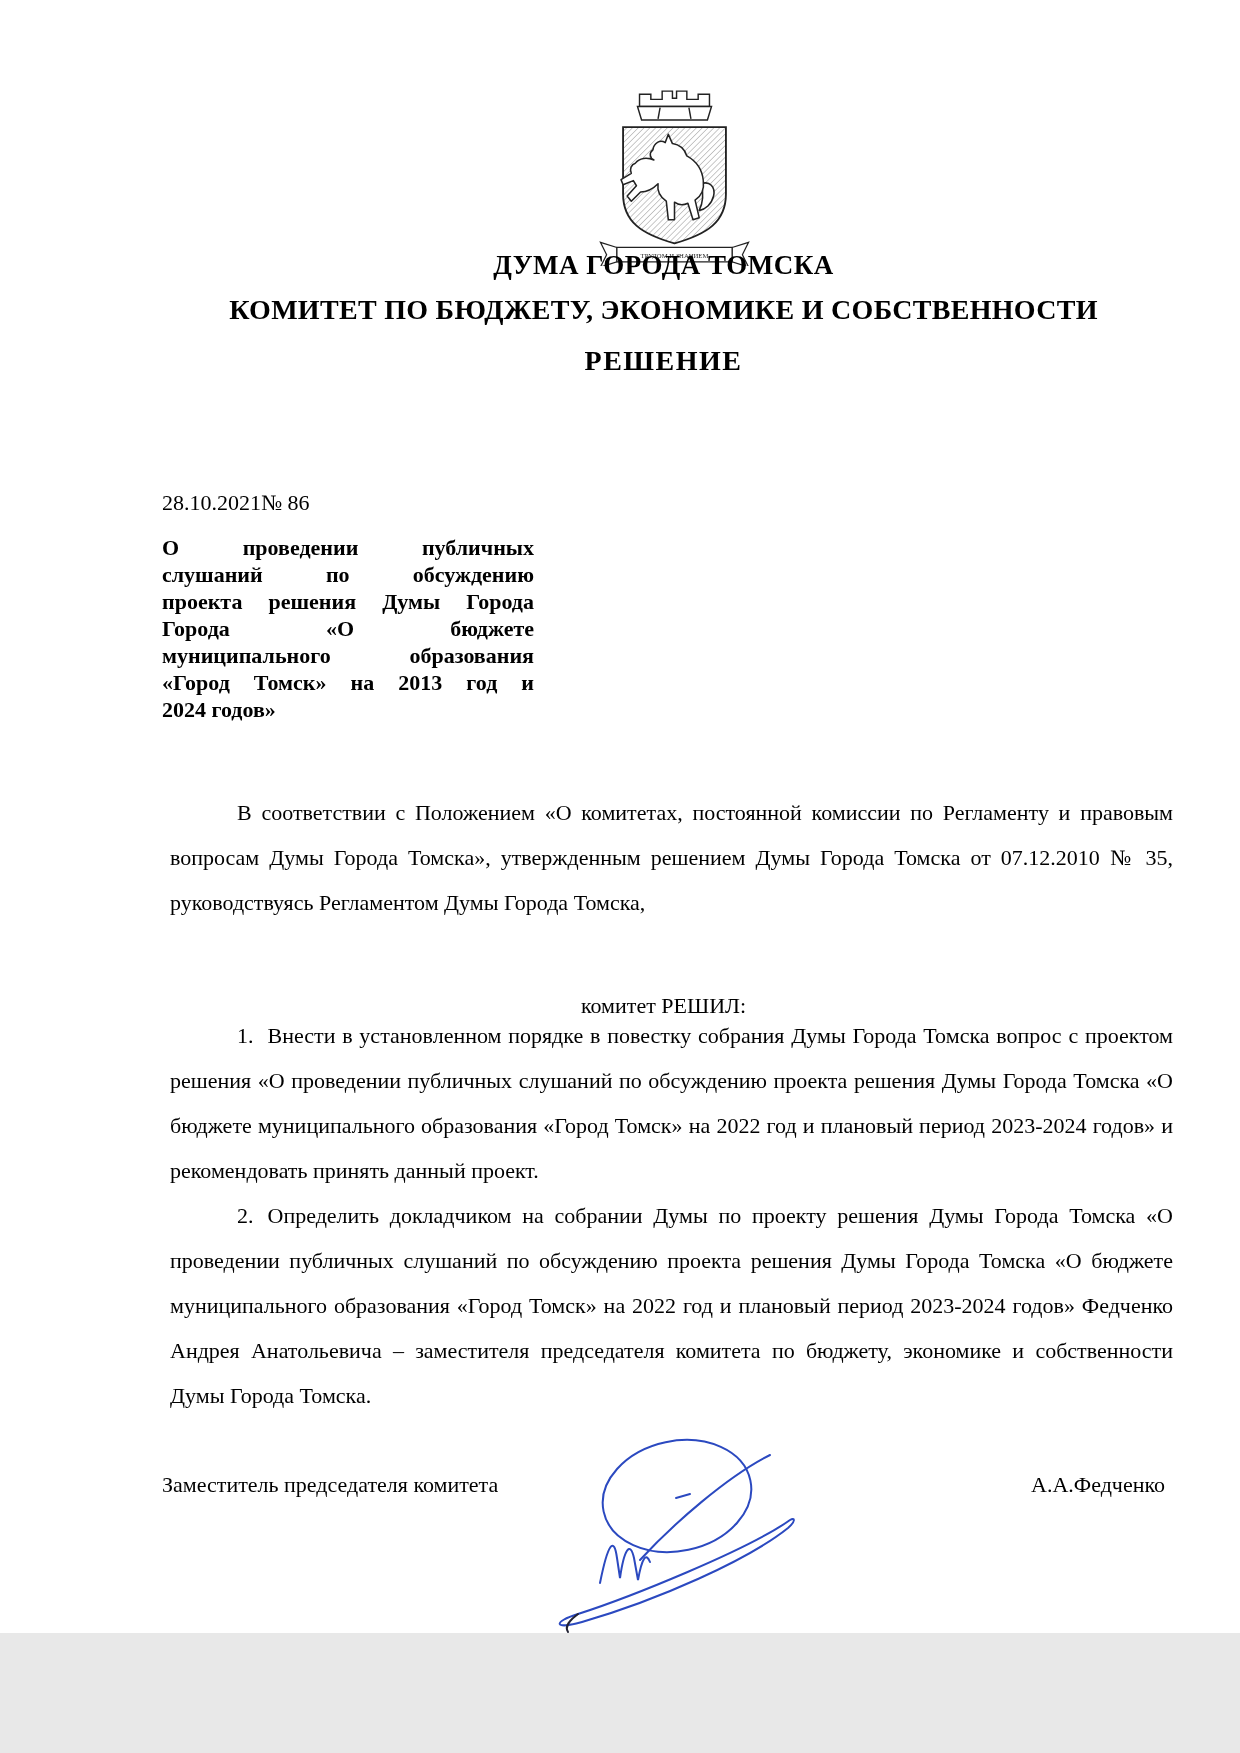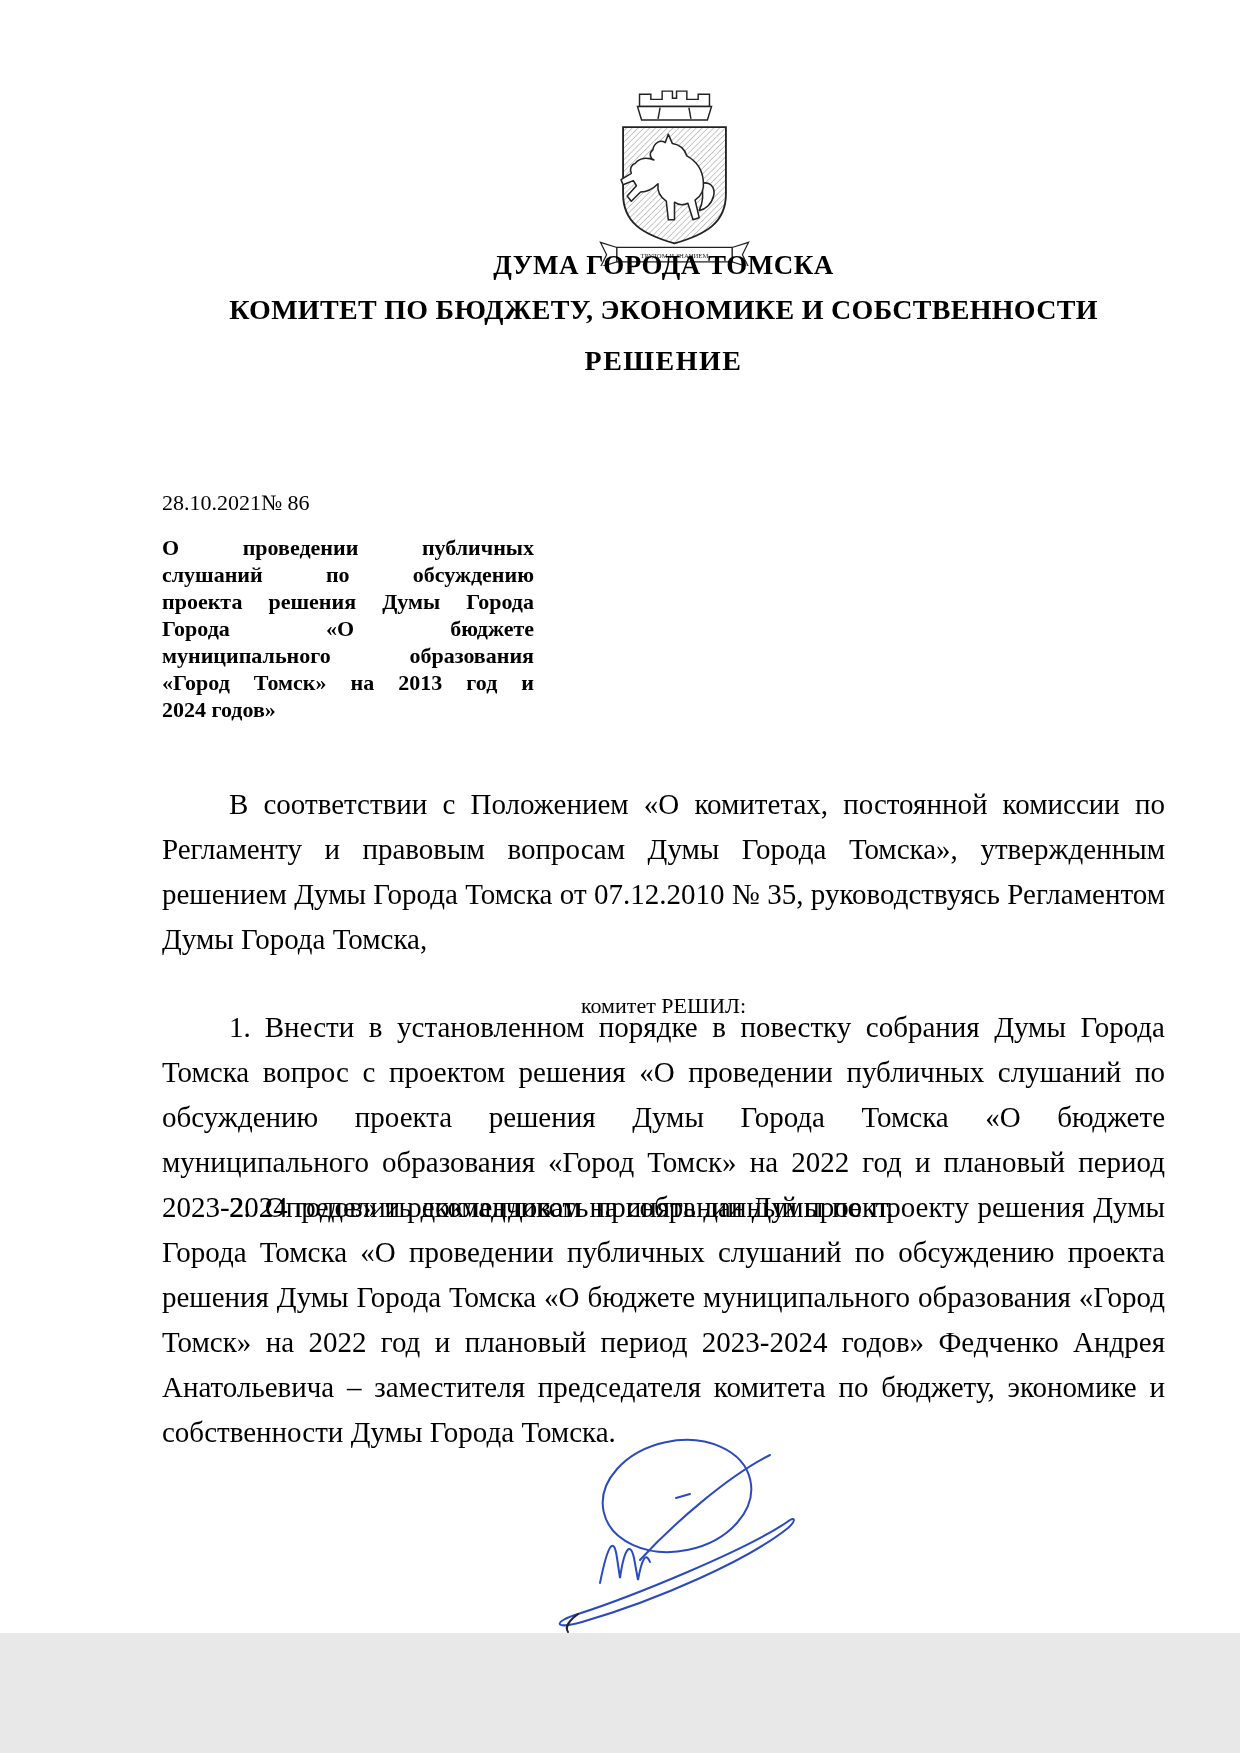--- a/index.html
+++ b/index.html
@@ -15,21 +15,21 @@
   .abs{position:absolute;}
   .blk{position:absolute;left:162px;width:1003px;}
   .h-org{top:250px;text-align:center;font-weight:bold;font-size:27px;letter-spacing:.5px;}
   .h-committee{top:294px;text-align:center;font-weight:bold;font-size:28px;letter-spacing:.3px;white-space:nowrap;}
   .h-doctype{top:345px;text-align:center;font-weight:bold;font-size:28px;letter-spacing:1.5px;}
   .meta-row{top:490px;display:flex;justify-content:flex-start;font-size:22px;}
   .meta-number{padding-right:100px;}
   .subject{top:534px;width:372px;font-weight:bold;font-size:22px;line-height:27px;}
   .subject-line{text-align:justify;text-align-last:justify;}
   .subject-line.last{text-align-last:left;}
-  .para{font-size:29px;line-height:45px;text-align:justify;margin:0;}
+  .para{font-size:22px;line-height:45px;text-align:justify;margin:8px;}
   .para .ind{display:inline-block;width:67px;}
   .preamble{top:782px;}
   .resolved{top:950px;text-align:center;font-size:22px;margin-top:43px;}
   .item1{top:1005px;}
   .item2{top:1185px;}
   .item-num{margin-right:14px;}
   .sig-row{top:1472px;display:flex;justify-content:space-between;font-size:22px;}
   .signature-svg{left:538px;top:1428px;}
   .emblem-svg{left:592px;top:86px;}
 </style>
@@ -104,20 +104,24 @@
   </div>
 
   <p class="blk para preamble"><span class="ind"></span><span>В соответствии с Положением «О комитетах, постоянной комиссии по Регламенту и правовым вопросам Думы Города Томска», утвержденным решением Думы Города Томска от 07.12.2010 № 35, руководствуясь Регламентом Думы Города Томска,</span></p>
 
   <div class="blk resolved">комитет РЕШИЛ:</div>
 
   <p class="blk para item1"><span class="ind"></span><span class="item-num">1.</span><span>Внести в установленном порядке в повестку собрания Думы Города Томска вопрос с проектом решения «О проведении публичных слушаний по обсуждению проекта решения Думы Города Томска «О бюджете муниципального образования «Город Томск» на 2022 год и плановый период 2023-2024 годов» и рекомендовать принять данный проект.</span></p>
 
   <p class="blk para item2"><span class="ind"></span><span class="item-num">2.</span><span>Определить докладчиком на собрании Думы по проекту решения Думы Города Томска «О проведении публичных слушаний по обсуждению проекта решения Думы Города Томска «О бюджете муниципального образования «Город Томск» на 2022 год и плановый период 2023-2024 годов» Федченко Андрея Анатольевича – заместителя председателя комитета по бюджету, экономике и собственности Думы Города Томска.</span></p>
 
+  <div class="blk sig-row">
+    <span>Заместитель председателя комитета</span>
+    <span>А.А.Федченко</span>
+  </div>
 
   <svg class="abs signature-svg" width="280" height="205" viewBox="0 0 280 205" xmlns="http://www.w3.org/2000/svg" fill="none" stroke="#2b49c0" stroke-width="2" stroke-linecap="round">
     <ellipse cx="139" cy="68" rx="75" ry="55" transform="rotate(-12 139 68)"></ellipse>
     <path d="M102,132 C135,96 190,48 232,27"></path>
     <path d="M138,70 L152,66"></path>
     <path d="M62,155 C70,115 76,108 79,130 L82,150 C86,122 92,112 96,130 L100,152 C104,130 108,124 112,134"></path>
     <path d="M252,92 C210,122 90,170 40,186 C14,194 16,202 44,194 C120,172 210,132 250,100 C258,93 257,89 252,92"></path>
     <path d="M40,186 C32,192 26,198 30,204" stroke="#223"></path>
   </svg>
 

